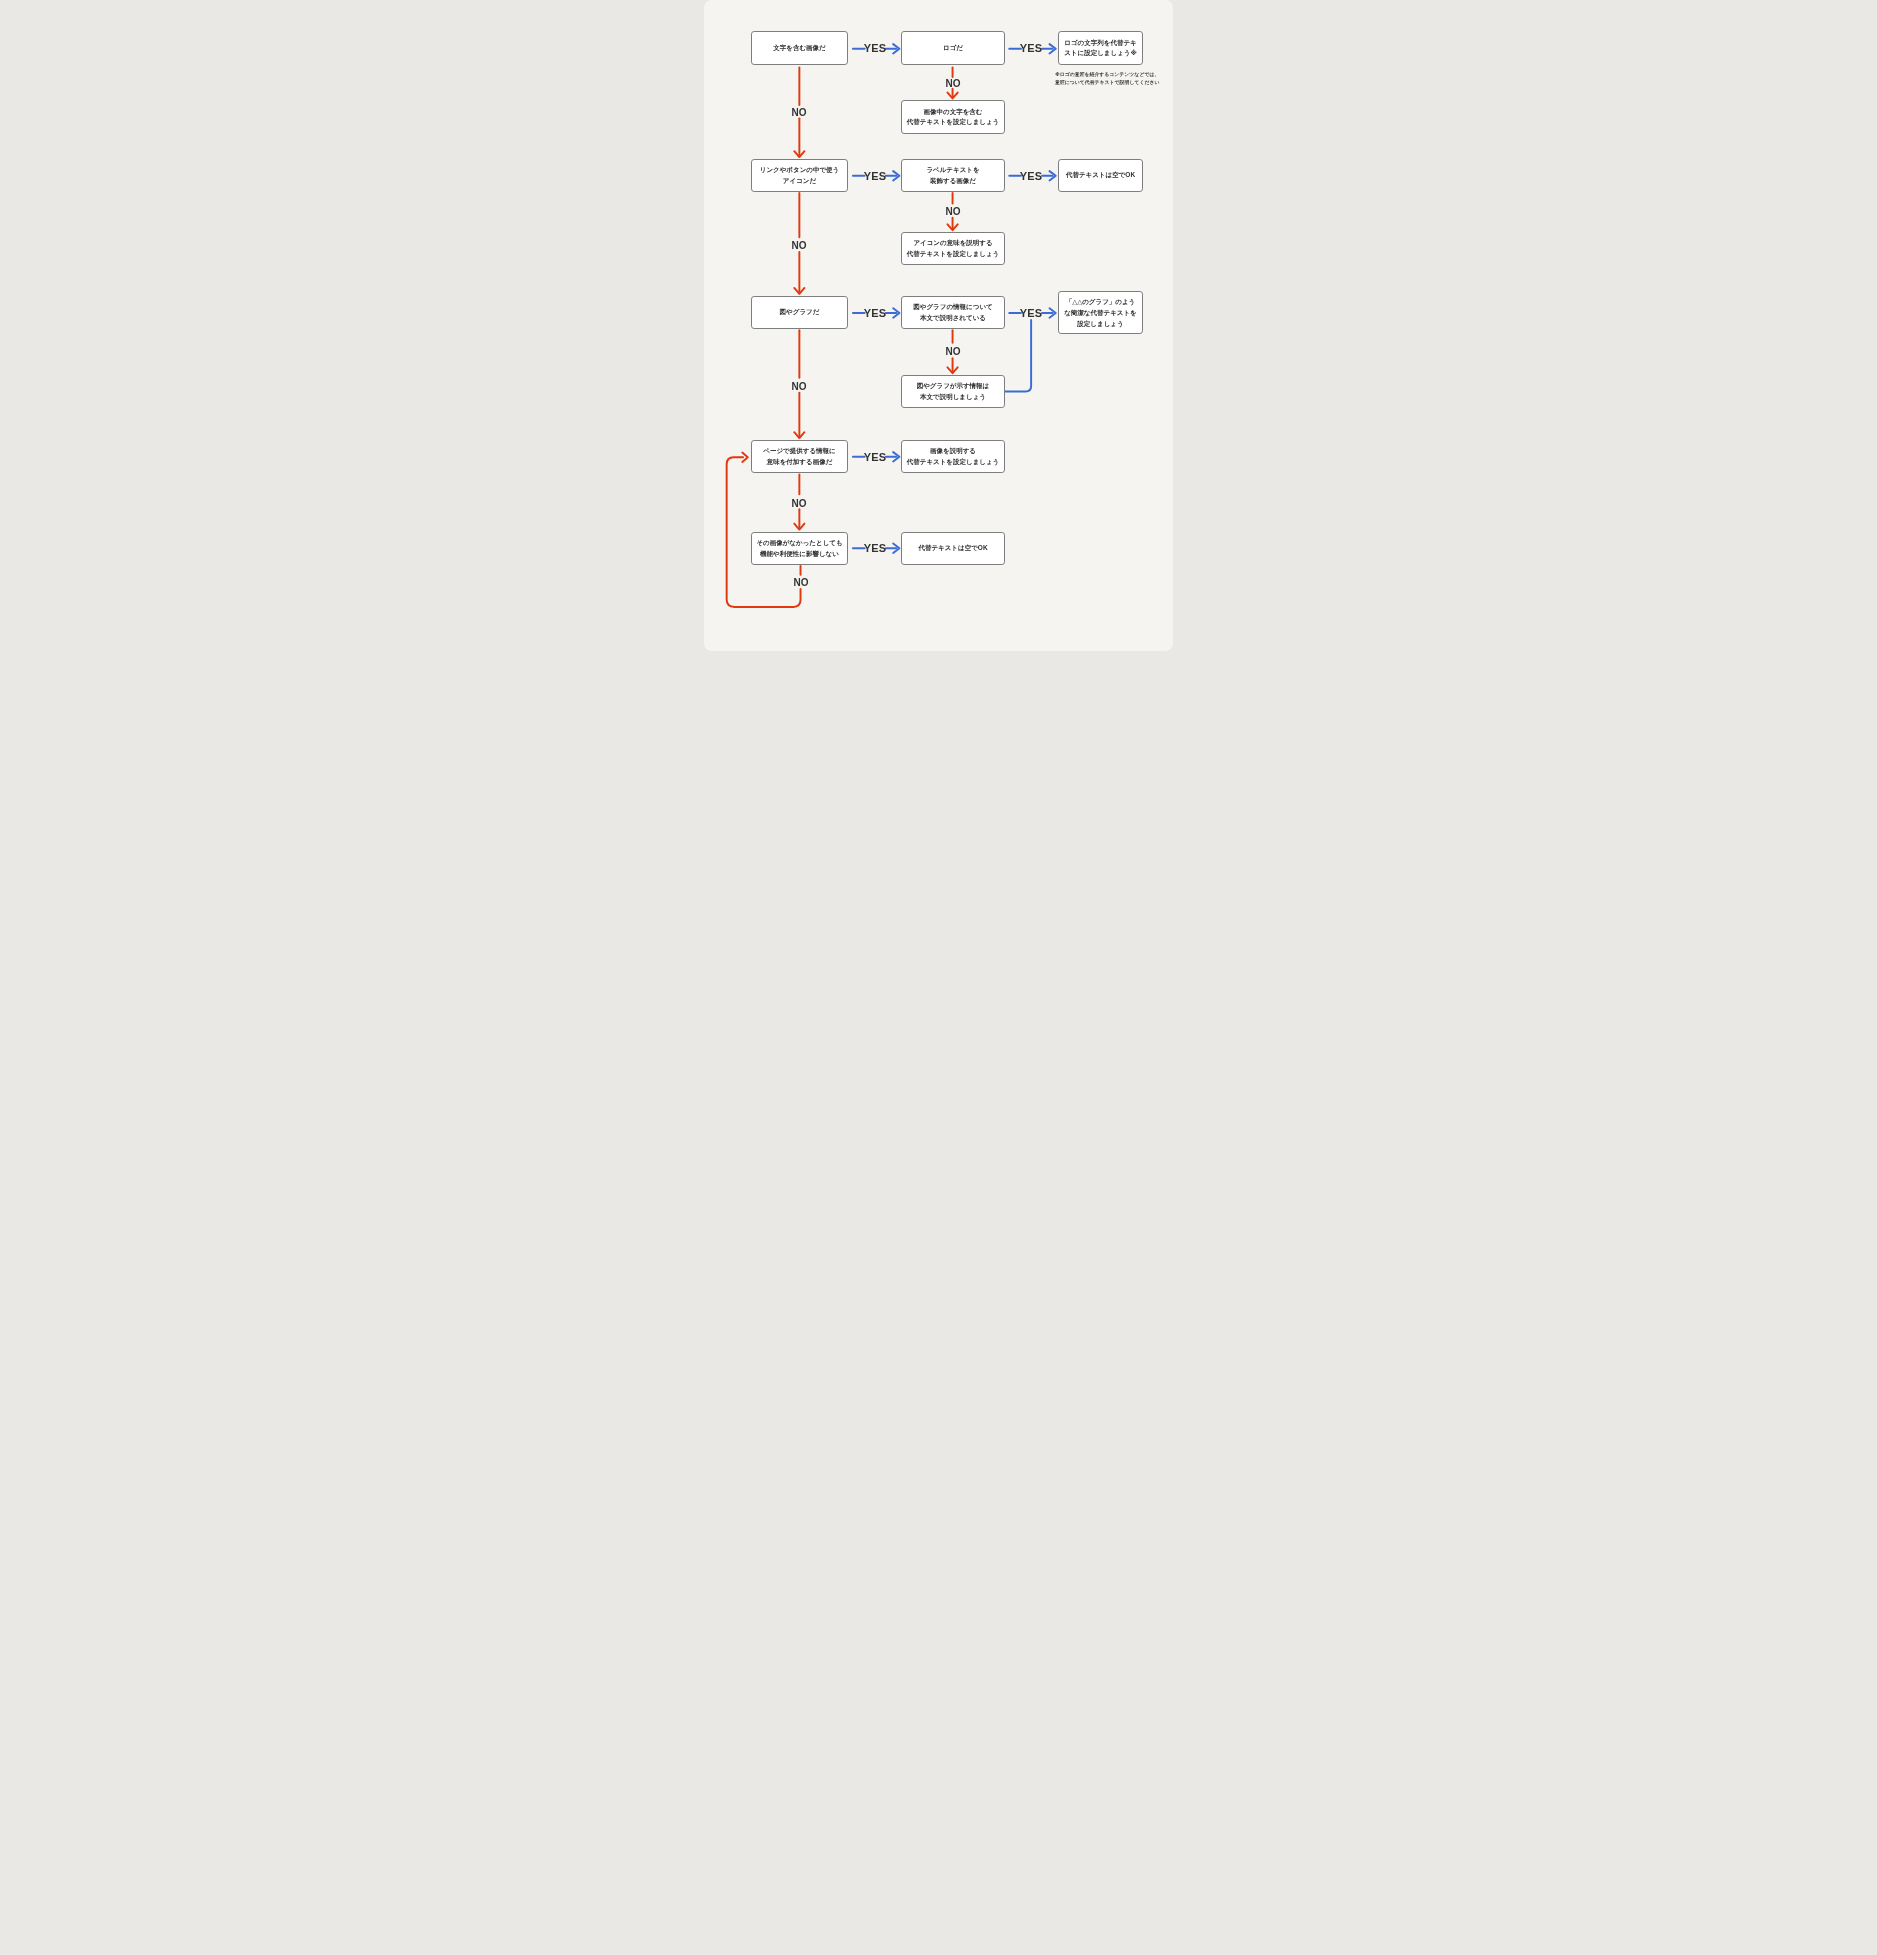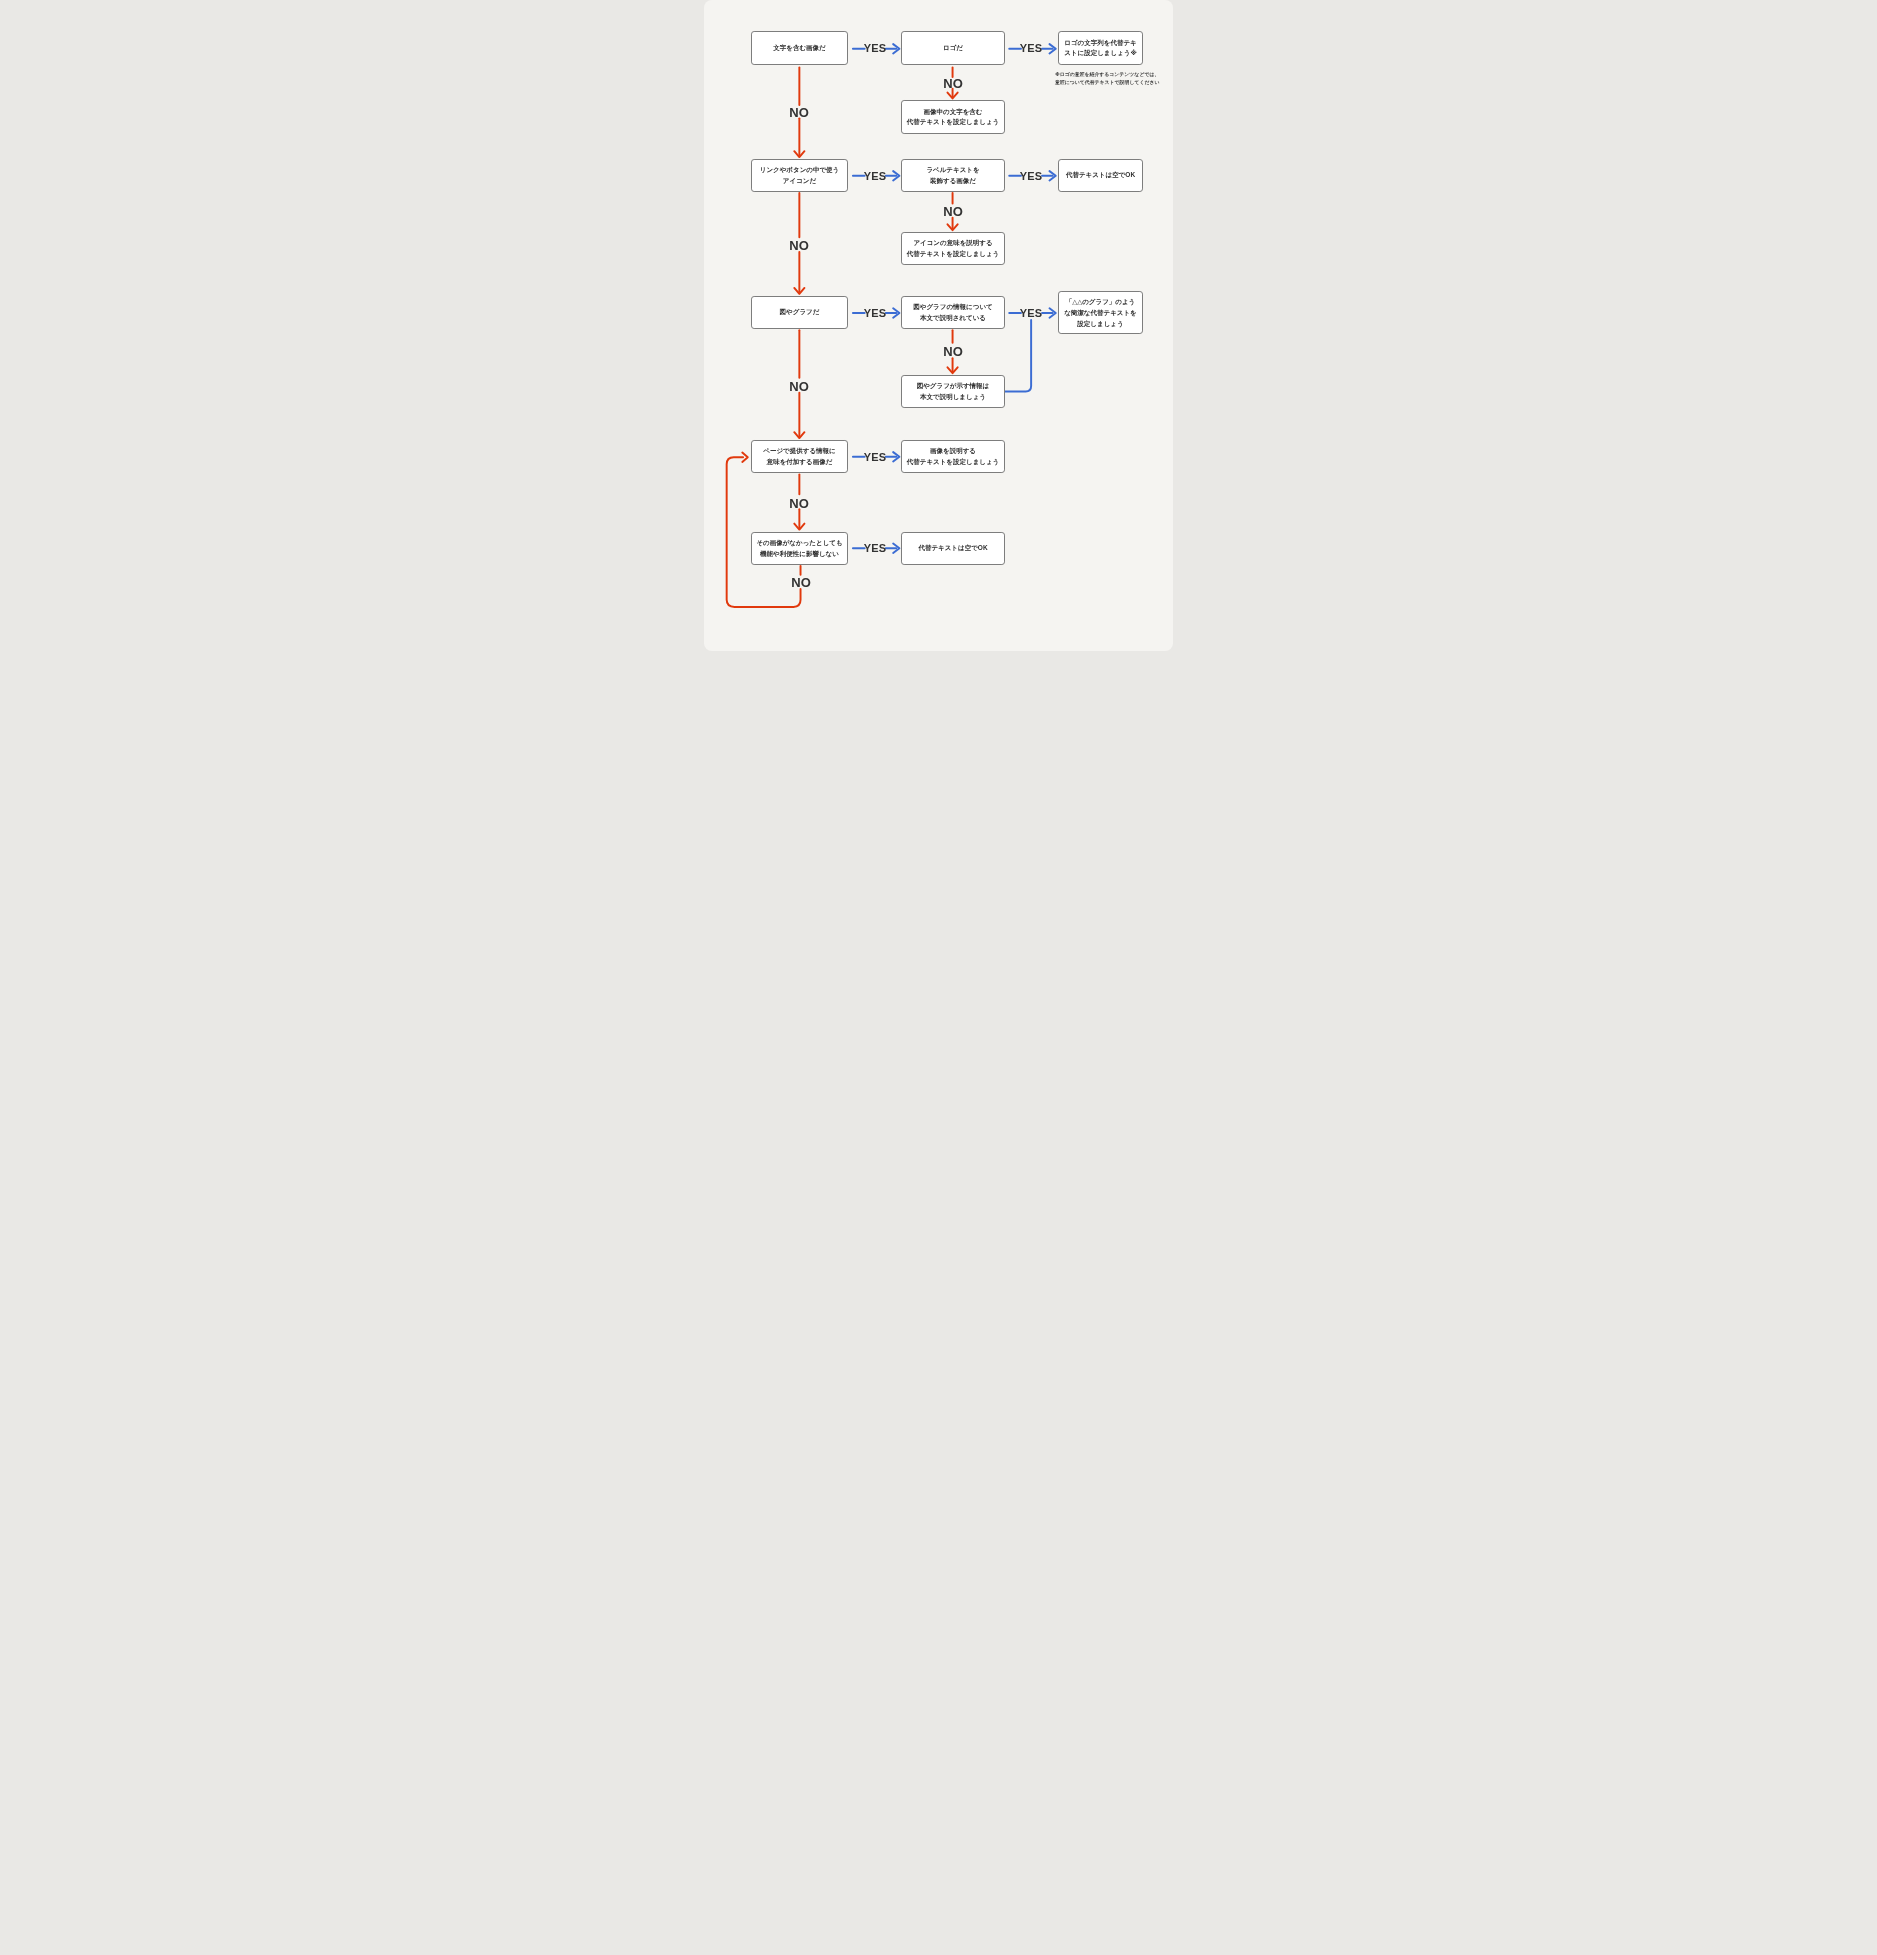--- a/index.html
+++ b/index.html
@@ -17,21 +17,21 @@
     position:absolute;background:#ffffff;border:1.6px solid #7d7d7d;border-radius:3.1px;
     display:flex;flex-direction:column;justify-content:center;align-items:center;
     text-align:center;color:#2f2f2f;font-weight:700;font-size:6.5px;line-height:10.2px;
   }
   .box.tall{line-height:11px;}
   .lbl{
     position:absolute;transform:translate(-50%,-50%);
     font-weight:700;color:#333333;white-space:nowrap;
   }
   .lbl.yes{font-size:11px;letter-spacing:0.2px;}
-  .lbl.no{font-size:13px;}
+  .lbl.no{font-size:10px;}
   .footnote{
     position:absolute;left:351px;top:71px;width:113px;
     font-size:4.9px;line-height:7.8px;font-weight:700;color:#3a3a3a;text-align:left;
   }
 </style>
 </head>
 <body>
 
 <div class="canvas">
 

